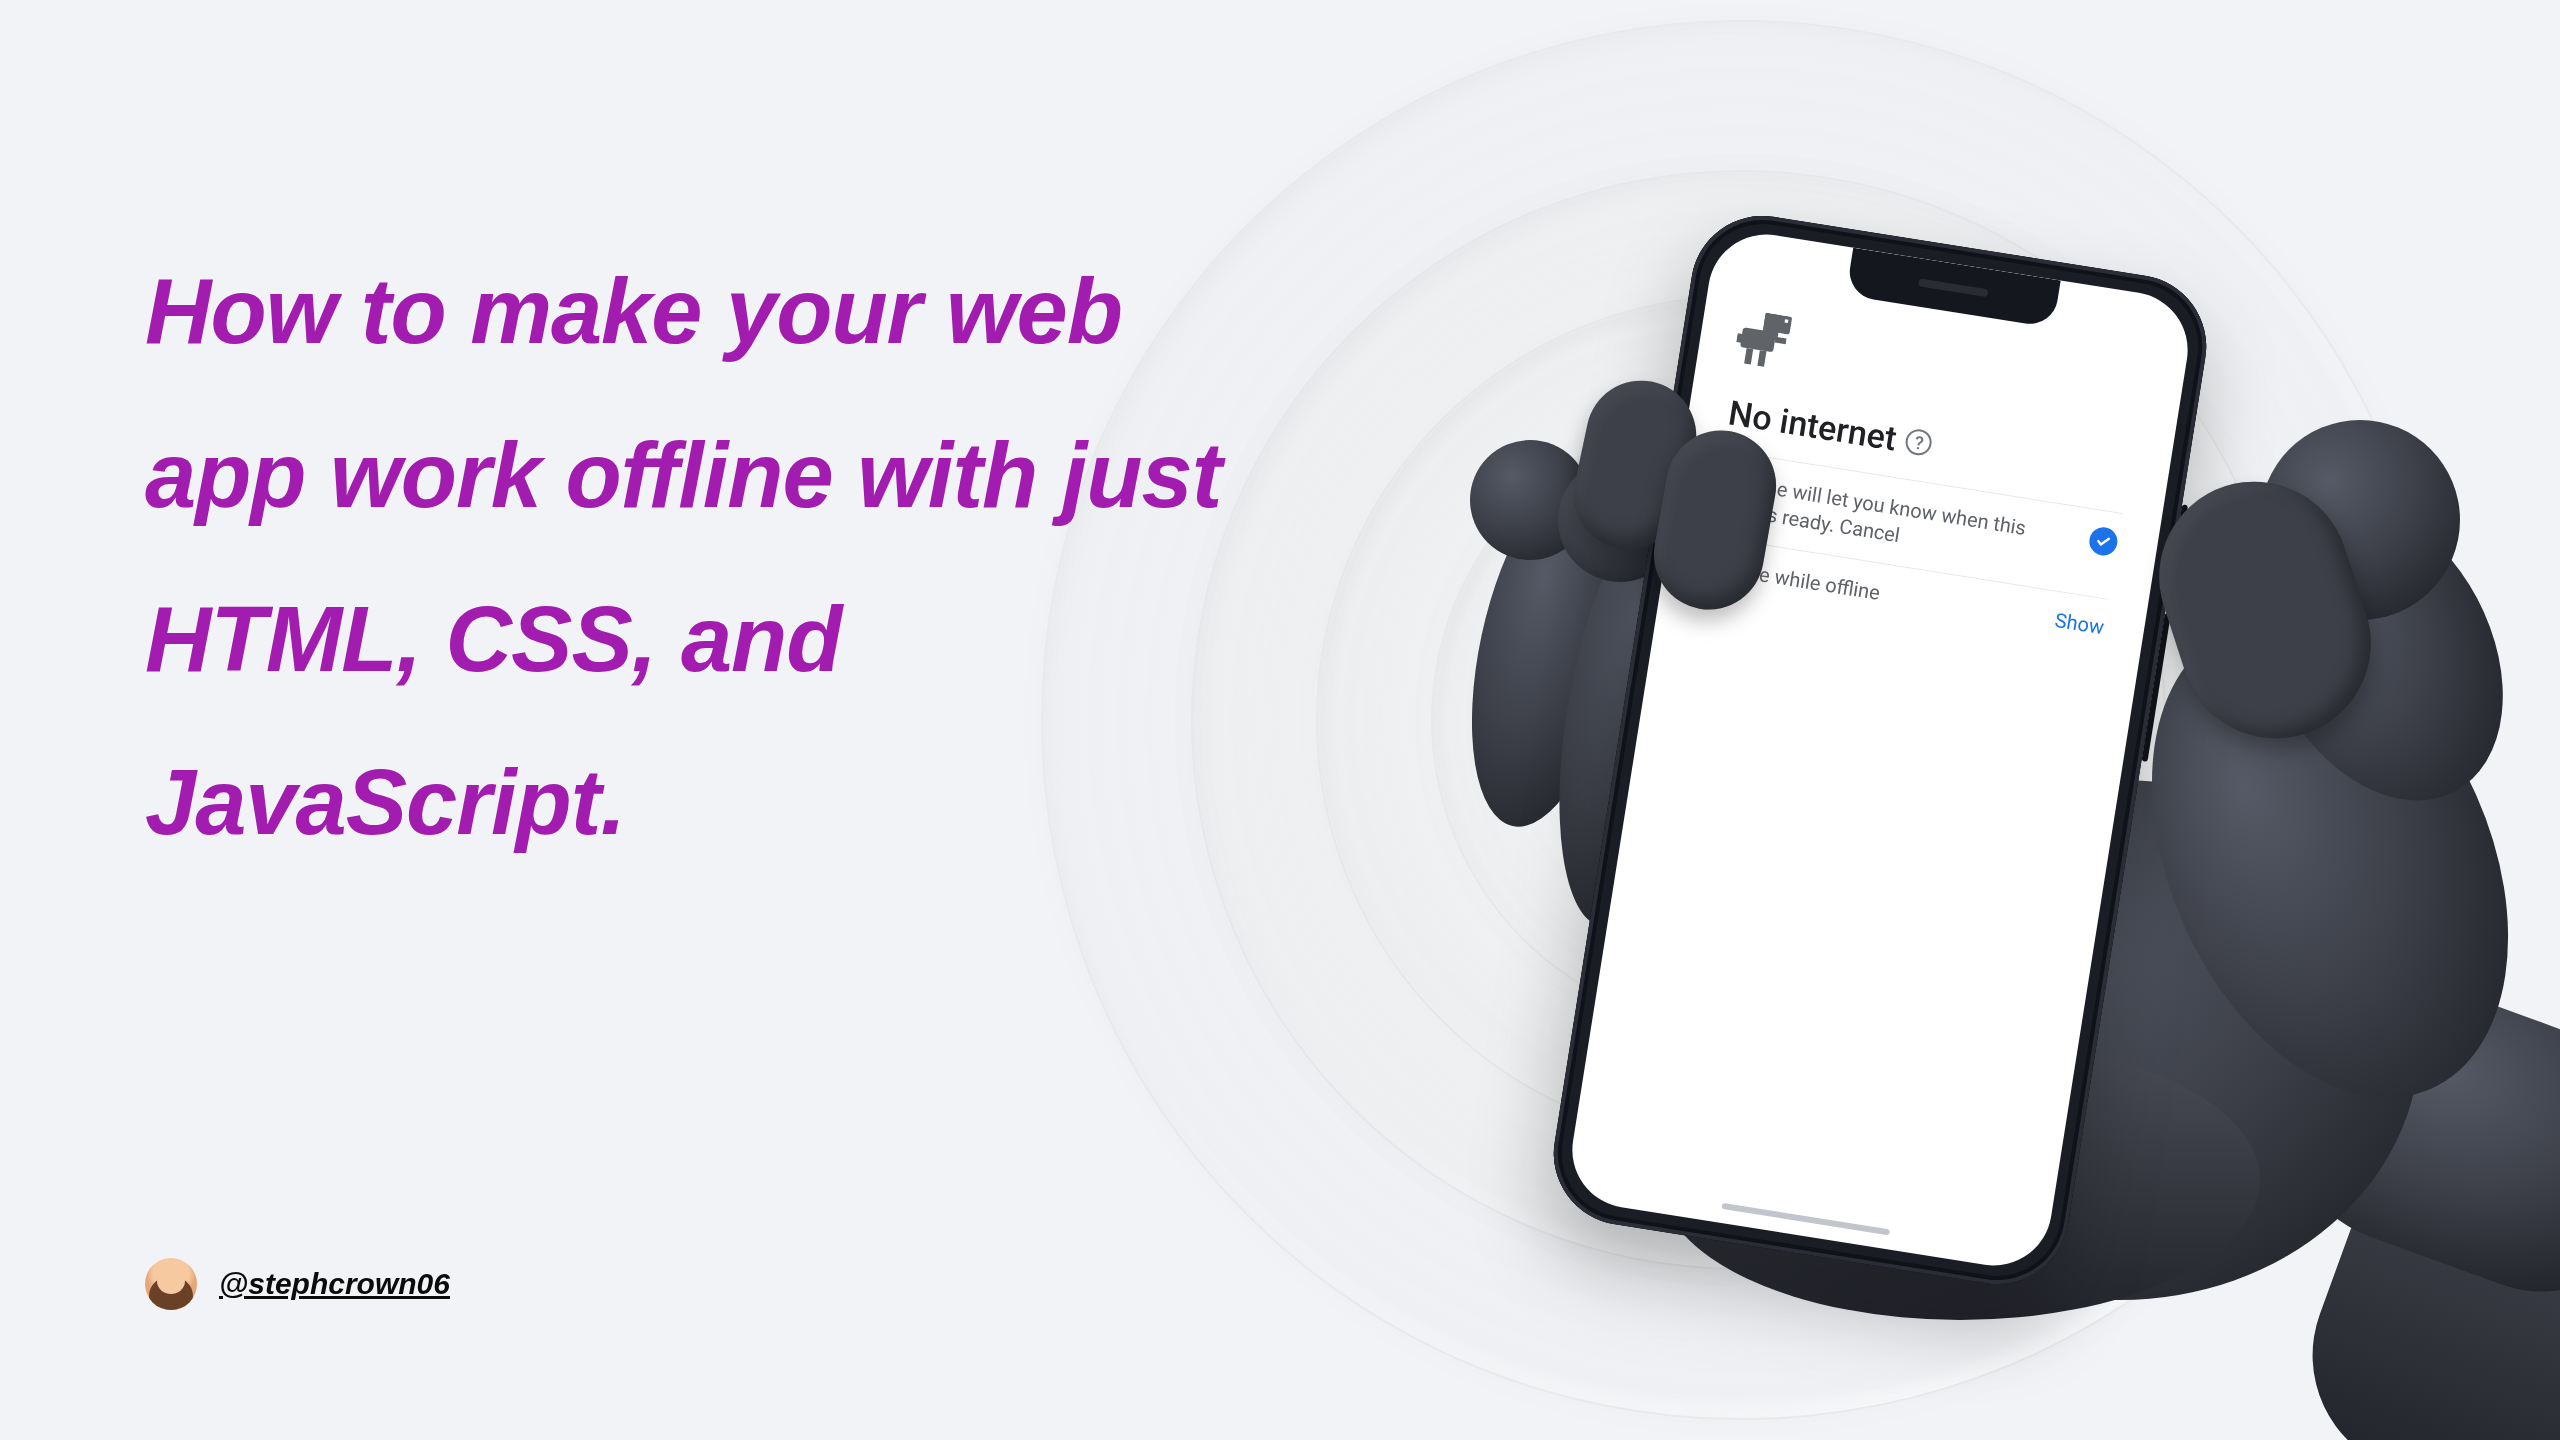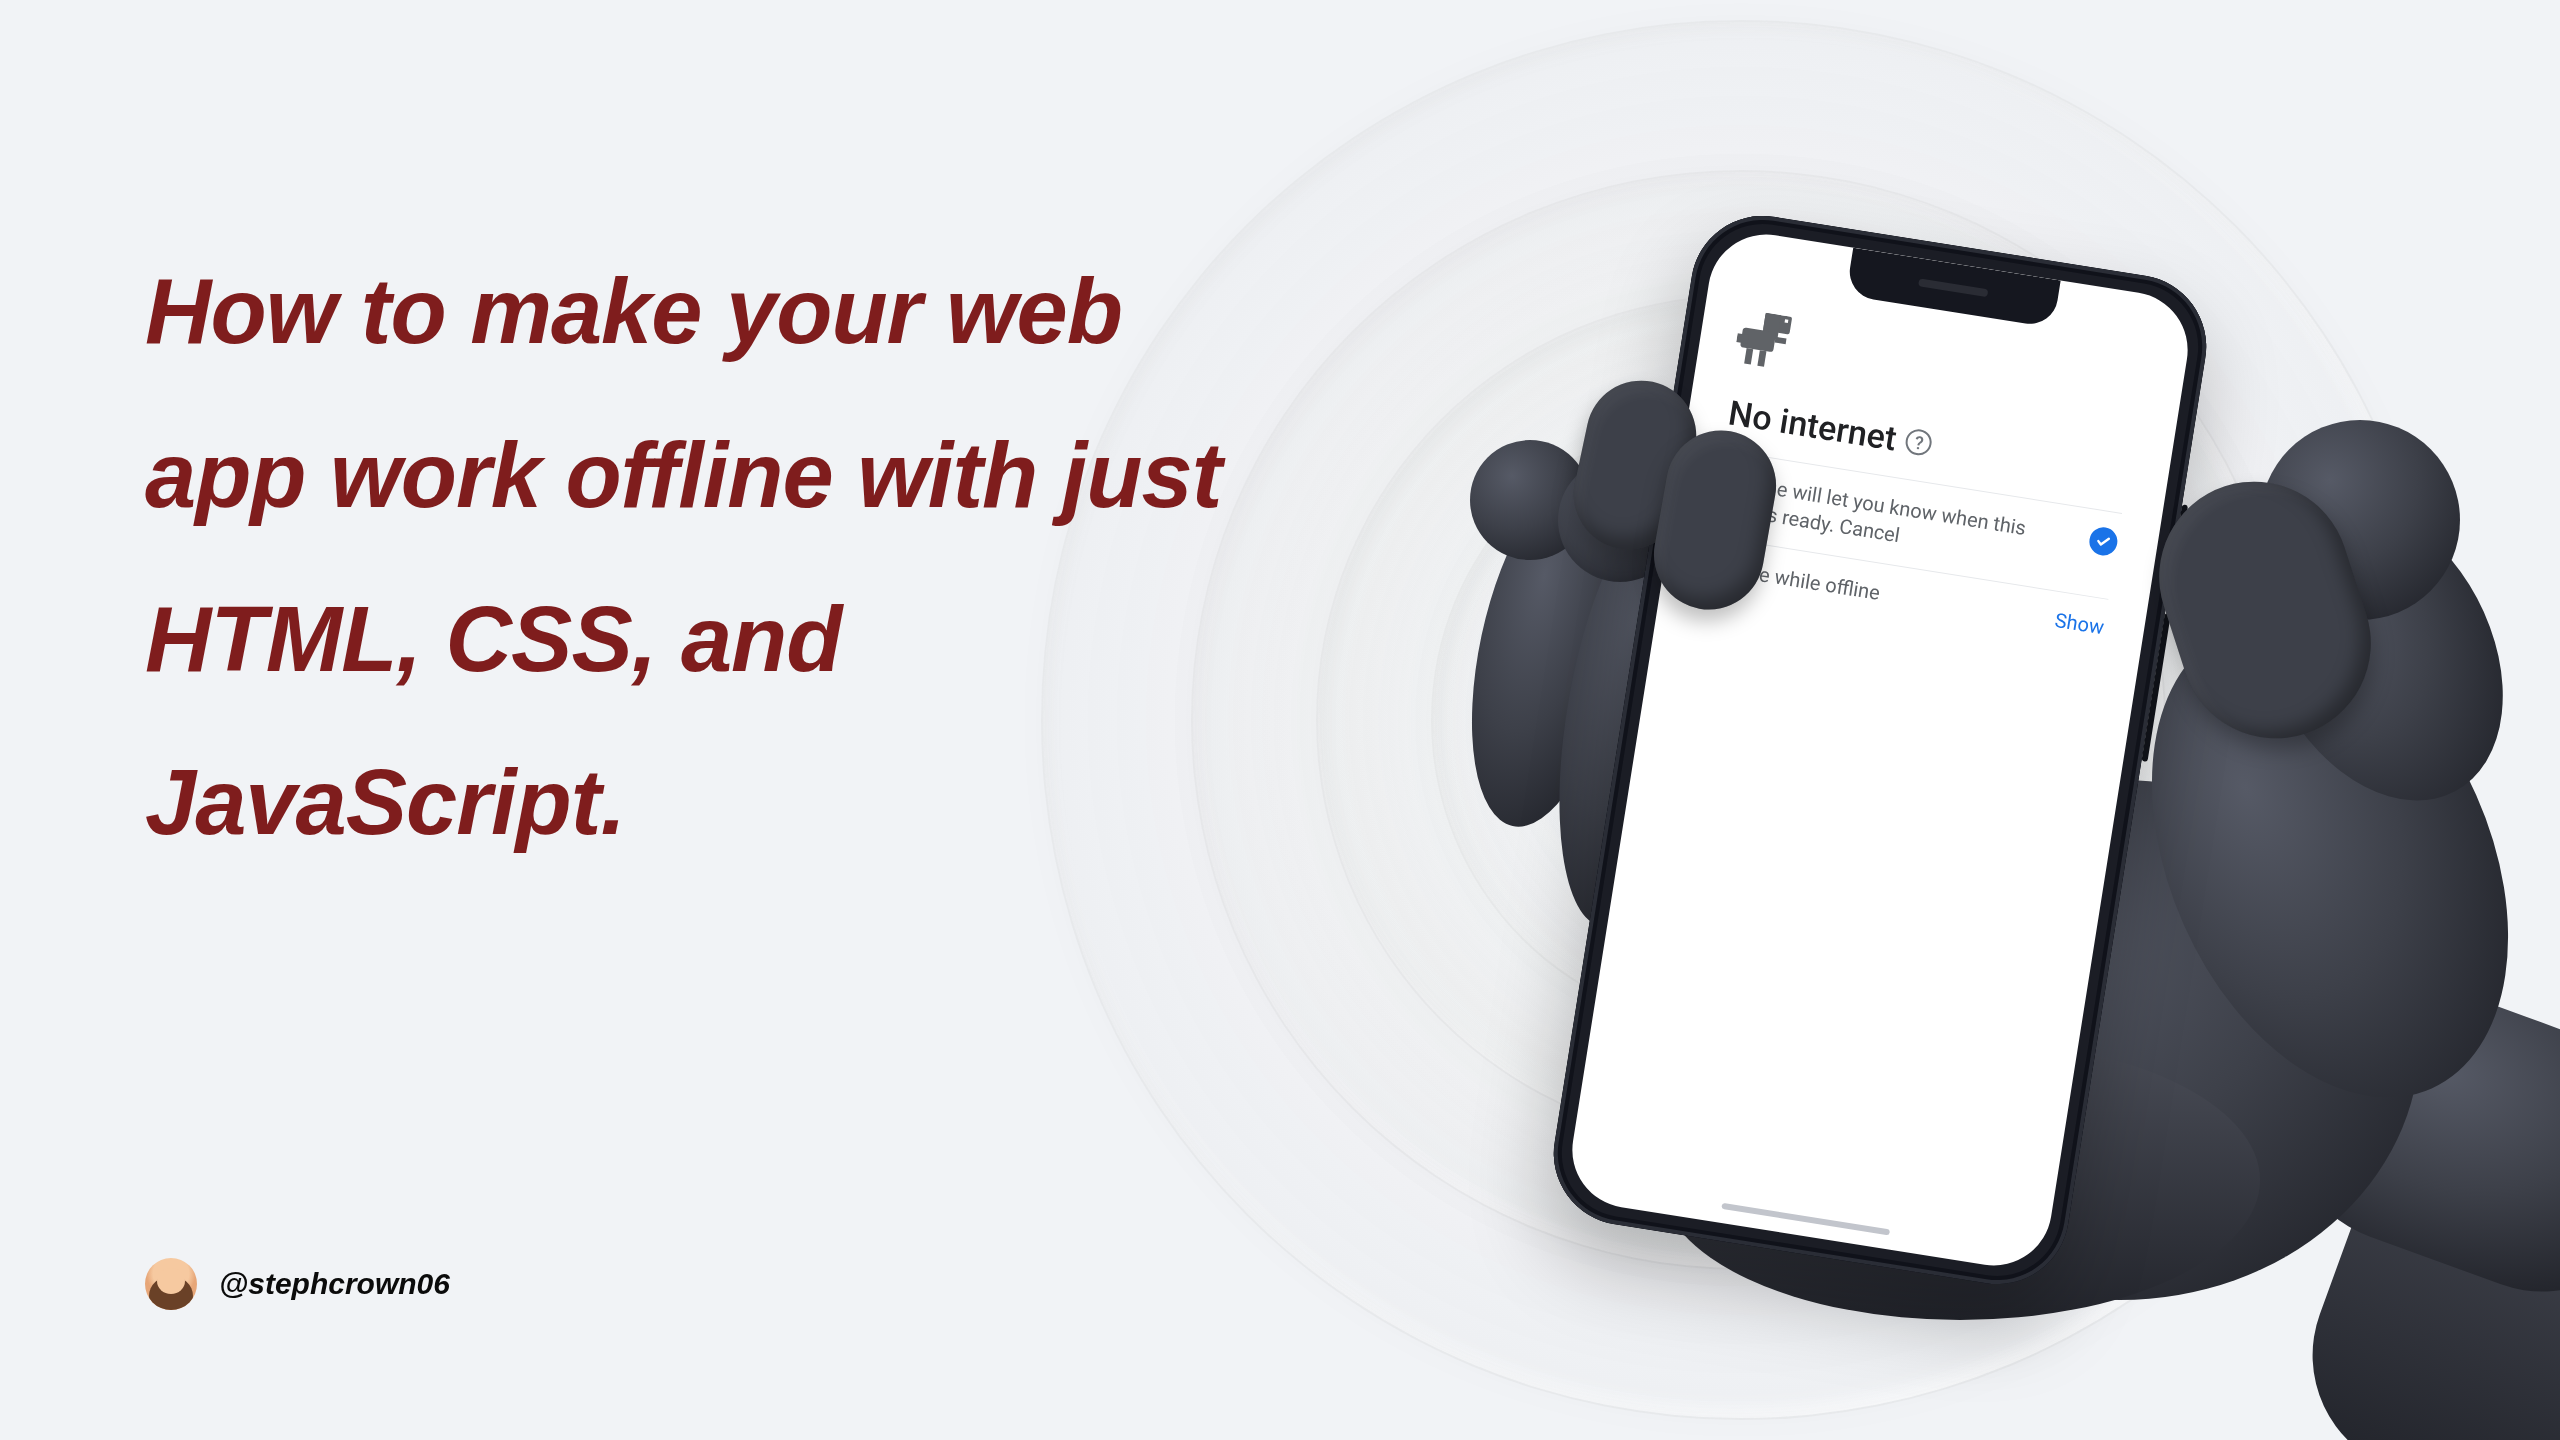--- a/index.html
+++ b/index.html
@@ -42,21 +42,21 @@
   .headline {
     position: absolute;
     left: 145px;
     top: 230px;
     max-width: 1080px;
     font-family: "Helvetica Neue", Arial, sans-serif;
     font-weight: 900;
     font-style: italic;
     font-size: 92px;
     line-height: 1.78;
-    color: #7f1d1d;
+    color: #a21caf;
     letter-spacing: -1px;
     font-stretch: condensed;
   }
 
   
   .author {
     position: absolute;
     left: 145px;
     bottom: 130px;
     display: flex;
@@ -85,20 +85,21 @@
     border-radius:50%;
     background:#f6c9a0;
   }
   .handle {
     font-family: "Helvetica Neue", Arial, sans-serif;
     font-size: 30px;
     font-weight: 800;
     font-style: italic;
     color:#0b0b0b;
     font-stretch: condensed;
+    text-decoration: underline;
   }
 
   
   .hand-wrap {
     position: absolute;
     right: 0;
     bottom: 0;
     width: 1400px;
     height: 1260px;
     transform-origin: bottom right;

